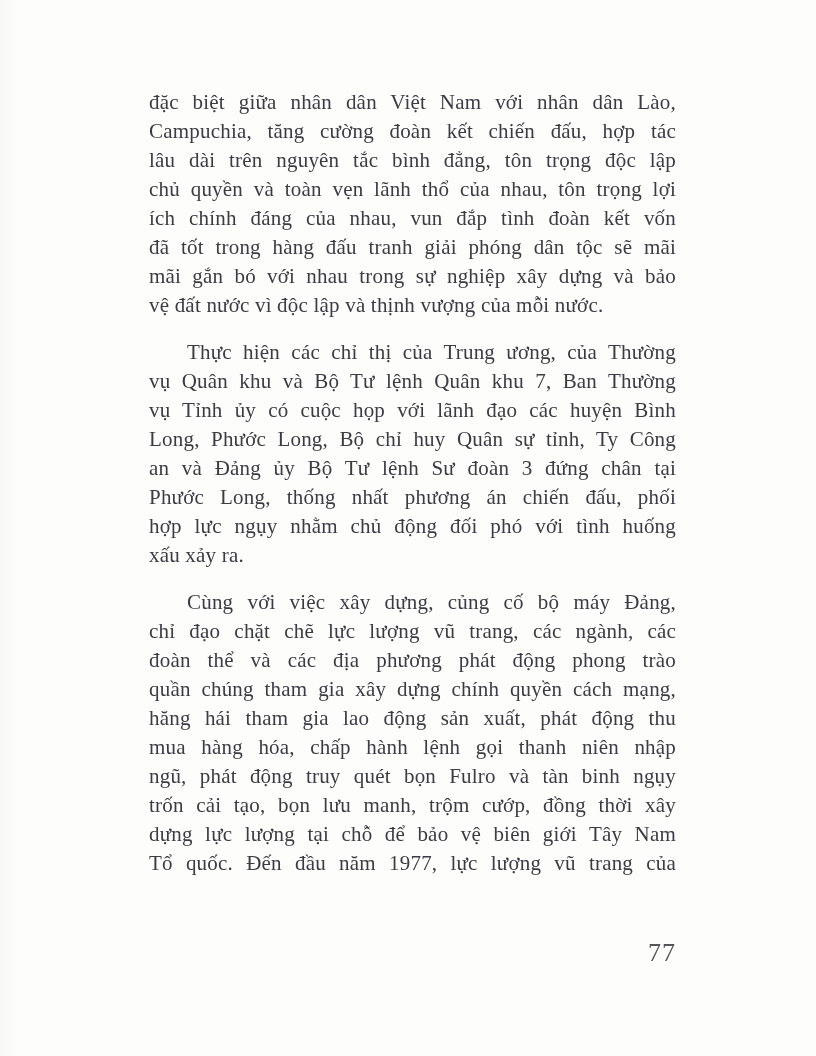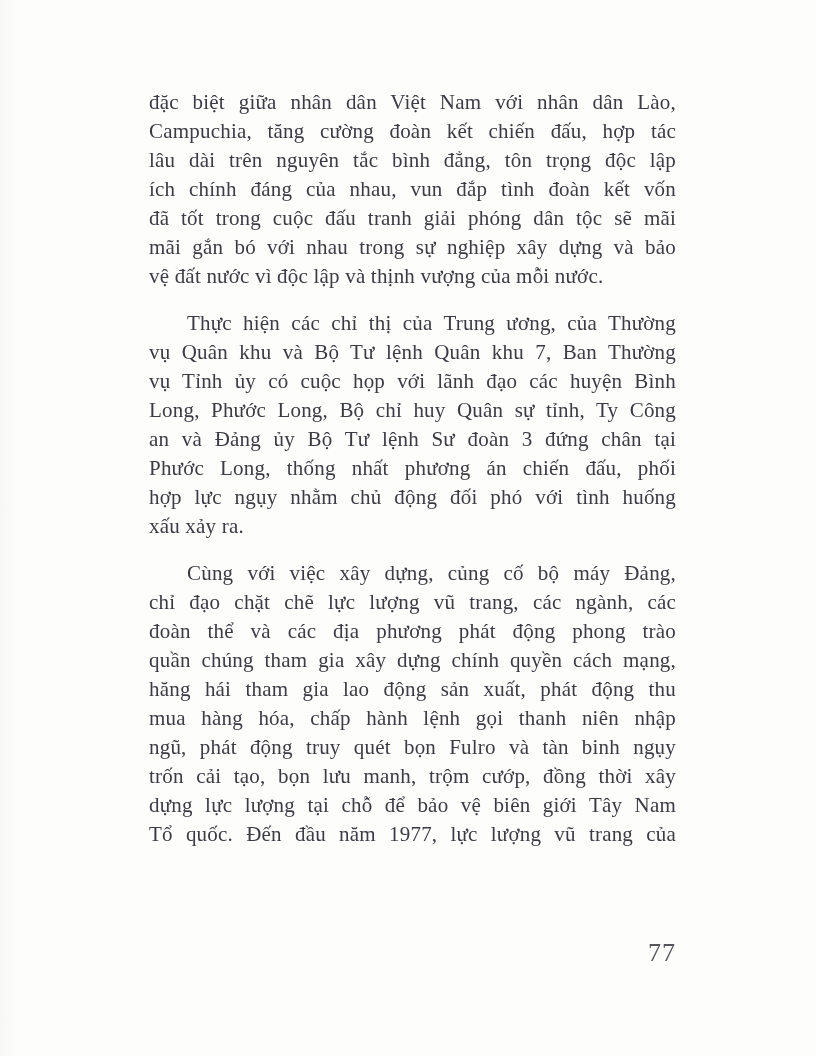--- a/index.html
+++ b/index.html
@@ -62,22 +62,23 @@
 </style>
 </head>
 <body>
 
 <div class="scan-page">
   <div class="text-block" id="text-block">
       <div class="paragraph">
         <div class="line">đặc biệt giữa nhân dân Việt Nam với nhân dân Lào,</div>
         <div class="line">Campuchia, tăng cường đoàn kết chiến đấu, hợp tác</div>
         <div class="line">lâu dài trên nguyên tắc bình đẳng, tôn trọng độc lập</div>
+        <div class="line">chủ quyền và toàn vẹn lãnh thổ của nhau, tôn trọng lợi</div>
         <div class="line">ích chính đáng của nhau, vun đắp tình đoàn kết vốn</div>
-        <div class="line">đã tốt trong cuộc đấu tranh giải phóng dân tộc sẽ mãi</div>
+        <div class="line">đã tốt trong hàng đấu tranh giải phóng dân tộc sẽ mãi</div>
         <div class="line">mãi gắn bó với nhau trong sự nghiệp xây dựng và bảo</div>
         <div class="line last-line">vệ đất nước vì độc lập và thịnh vượng của mỗi nước.</div>
       </div>
       <div class="paragraph indent">
         <div class="line">Thực hiện các chỉ thị của Trung ương, của Thường</div>
         <div class="line">vụ Quân khu và Bộ Tư lệnh Quân khu 7, Ban Thường</div>
         <div class="line">vụ Tỉnh ủy có cuộc họp với lãnh đạo các huyện Bình</div>
         <div class="line">Long, Phước Long, Bộ chỉ huy Quân sự tỉnh, Ty Công</div>
         <div class="line">an và Đảng ủy Bộ Tư lệnh Sư đoàn 3 đứng chân tại</div>
         <div class="line">Phước Long, thống nhất phương án chiến đấu, phối</div>

